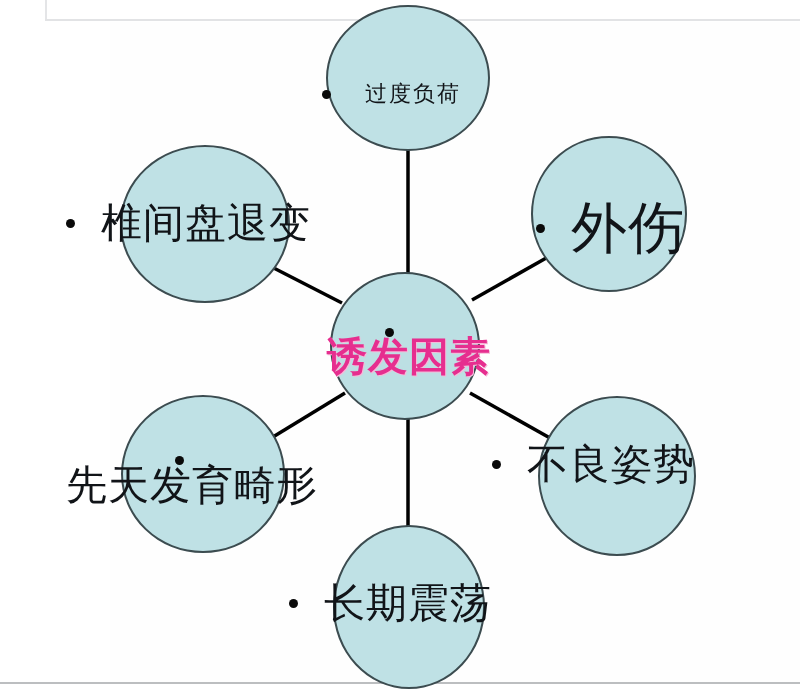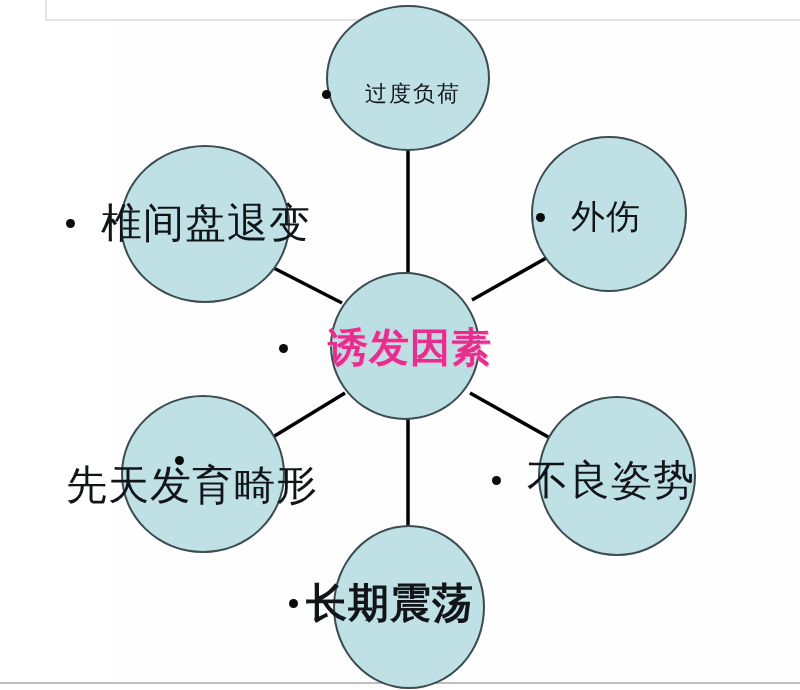--- a/index.html
+++ b/index.html
@@ -97,31 +97,31 @@
     display: inline-block;
   }
 
   
   .label-top      { font-size: 22px; }
   .label-top .txt { margin-left: 34px; letter-spacing: 2px; }
 
   .label-left      { font-size: 41px; }
   .label-left .txt { margin-left: 26px; letter-spacing: 1px; }
 
-  .label-right      { font-size: 34px; }
+  .label-right      { font-size: 56px; }
   .label-right .txt { margin-left: 26px; letter-spacing: 1px; }
 
   .label-bleft      { font-size: 41px; }
   .label-bleft .txt { margin-left: 26px; letter-spacing: 1px; }
 
   .label-bright      { font-size: 41px; }
   .label-bright .txt { margin-left: 26px; letter-spacing: 1px; }
 
   .label-bottom      { font-size: 41px; }
-  .label-bottom .txt { margin-left: 8px; letter-spacing: 1px; font-weight: bold; }
+  .label-bottom .txt { margin-left: 26px; letter-spacing: 1px; }
 
   .label-center       { font-size: 40px; }
   .label-center .txt  {
     margin-left: 40px;
     letter-spacing: 1px;
     color: #e62e8f;
     font-weight: 700;
     text-shadow: 1px 1px 0 #f6b9d8;
   }
 </style>
@@ -173,28 +173,28 @@
   <div class="label label-right" style="left:536px; top:200px;">
     <span class="bullet"></span>
     <span class="txt">外伤</span>
   </div>
 
   <div class="label label-bleft" style="left:40px; top:456px;flex-direction:column;">
     <span class="bullet"></span>
     <span class="txt">先天发育畸形</span>
   </div>
 
-  <div class="label label-bright" style="left:492px; top:460px;">
+  <div class="label label-bright" style="left:492px; top:444px;">
     <span class="bullet"></span>
     <span class="txt">不良姿势</span>
   </div>
 
   <div class="label label-bottom" style="left:289px; top:583px;">
     <span class="bullet"></span>
     <span class="txt">长期震荡</span>
   </div>
 
-  <div class="label label-center" style="left:279px; top:328px;">
+  <div class="label label-center" style="left:287px; top:328px;flex-direction:column;">
     <span class="bullet"></span>
     <span class="txt">诱发因素</span>
   </div>
 
 </div>
 
 </body></html>

